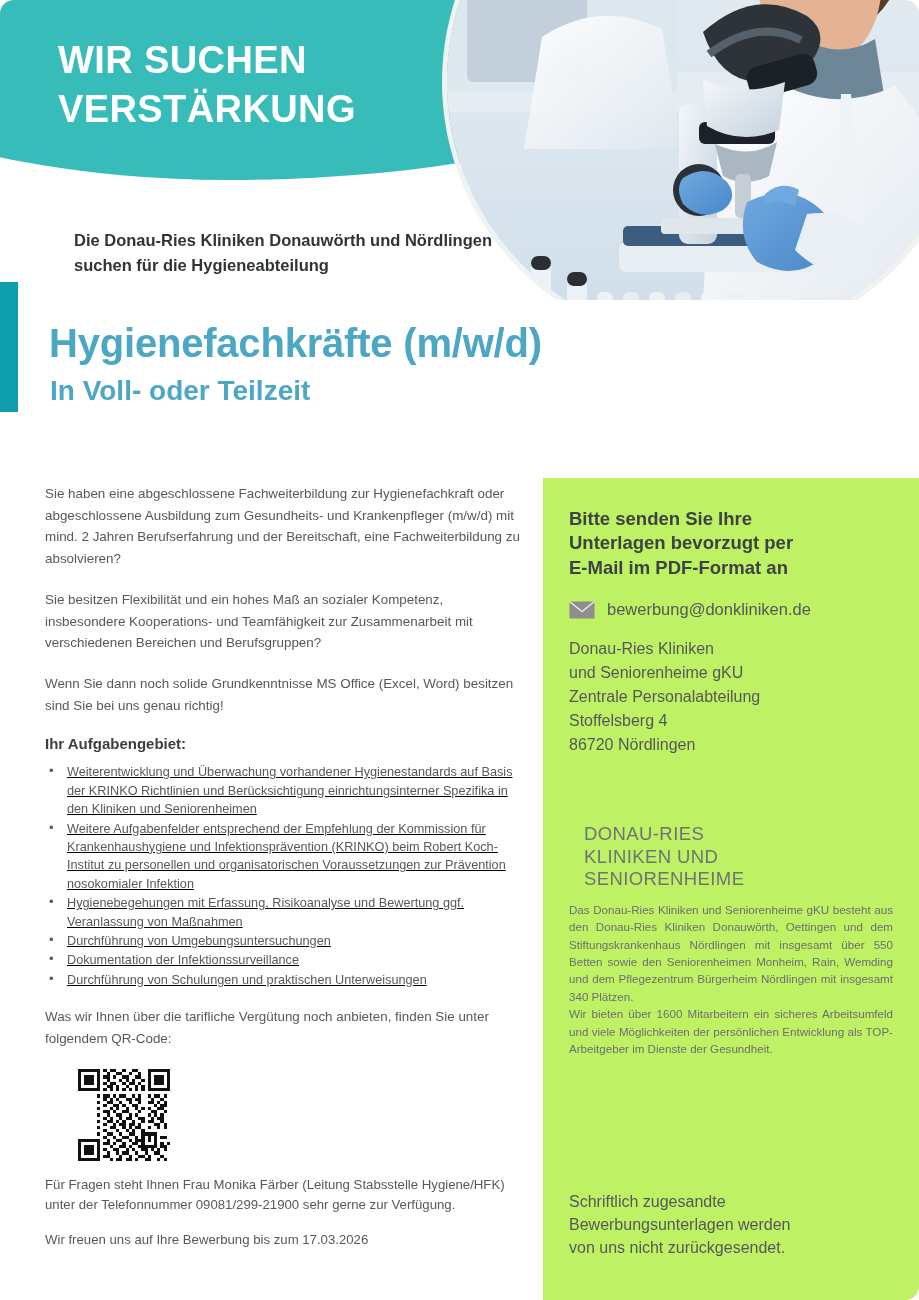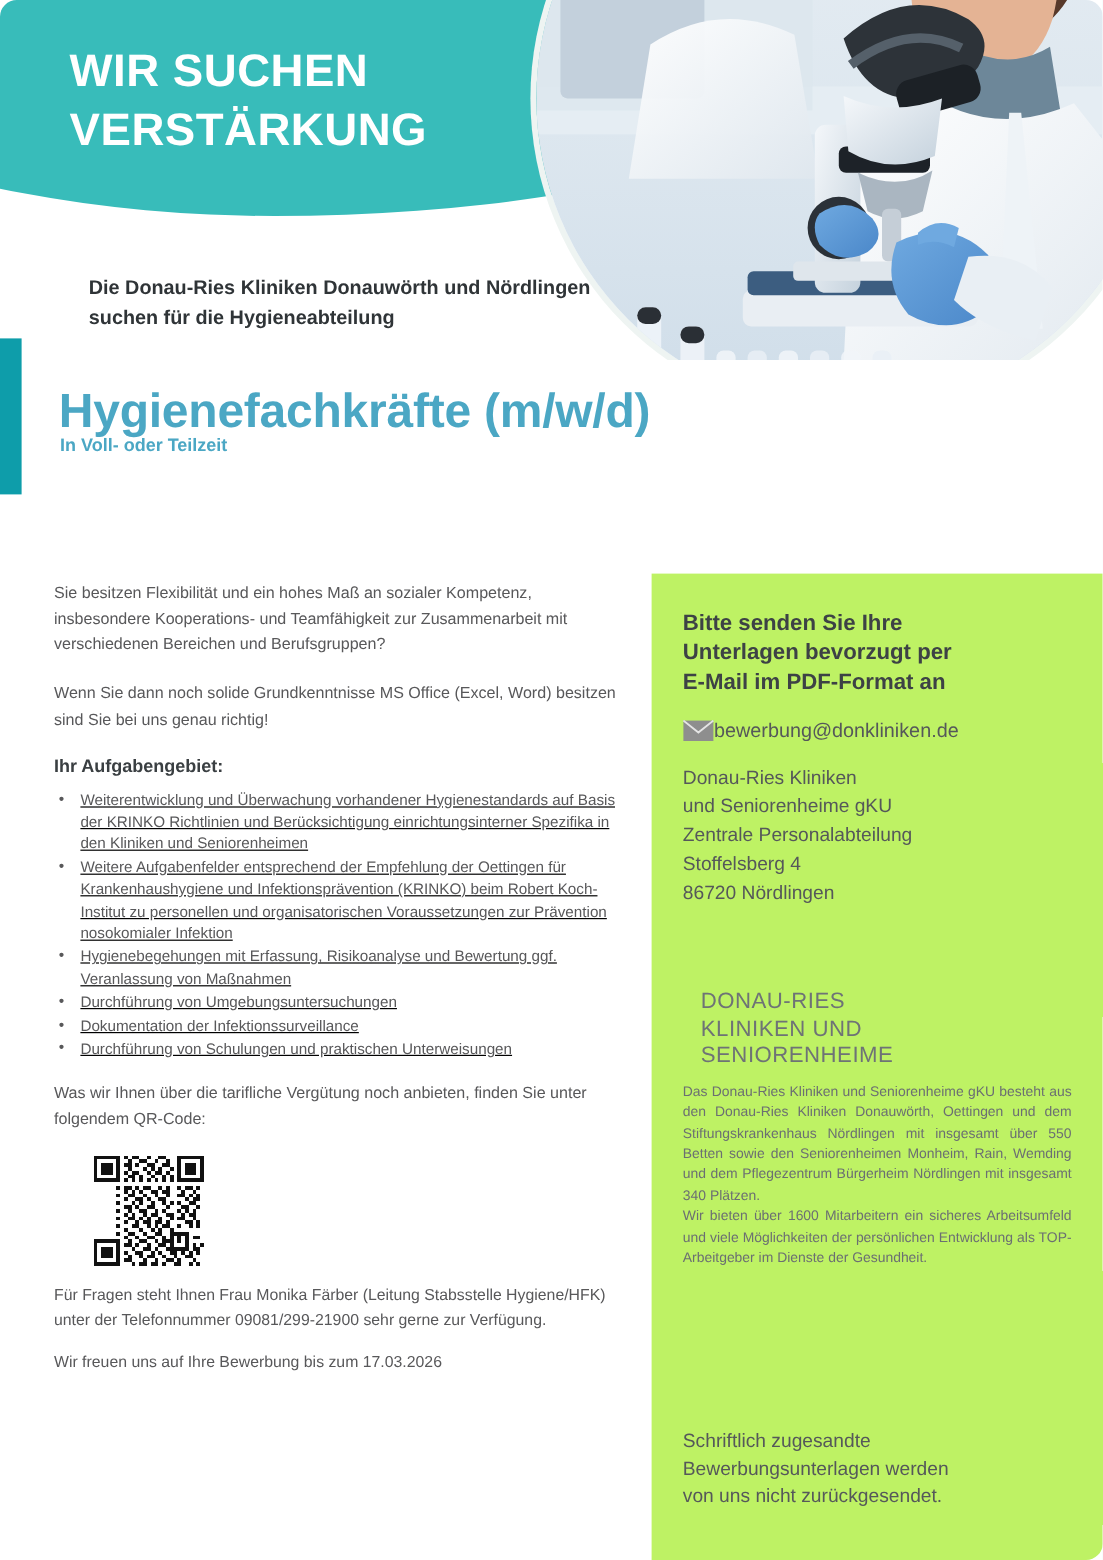--- a/index.html
+++ b/index.html
@@ -98,22 +98,22 @@
     top: 322px;
     font-size: 40px;
     font-weight: bold;
     color: #4ba7c4;
     line-height: 1.08;
     letter-spacing: -0.2px;
   }
   .job-subtitle {
     position: absolute;
     left: 50px;
-    top: 363px;
-    font-size: 15px;
+    top: 375px;
+    font-size: 28px;
     font-weight: bold;
     color: #4ba7c4;
   }
 
   
   .left-col {
     position: absolute;
     left: 45px;
     top: 483px;
     width: 482px;
@@ -182,21 +182,22 @@
   .send-heading {
     font-size: 18.5px;
     font-weight: bold;
     color: #3d4245;
     line-height: 1.32;
     margin: 0 0 20px 0;
     white-space: pre-line;
   }
   .email-row {
     display: flex;
-    align-items: flex-start;
+    align-items: flex-end;
+    gap: 12px;
     margin: 0 0 18px 0;
   }
   .env-icon {
     width: 26px;
     height: 18px;
     flex: 0 0 auto;
   }
   .email-text {
     font-size: 16.5px;
     color: #55585a;
@@ -352,27 +353,28 @@
   </div>
 
   <div class="intro">Die Donau-Ries Kliniken Donauwörth und Nördlingen
 suchen für die Hygieneabteilung</div>
 
   <div class="accent-bar"></div>
   <div class="job-title">Hygienefachkräfte (m/w/d)</div>
   <div class="job-subtitle">In Voll- oder Teilzeit</div>
 
   <div class="left-col">
+    <p class="para">Sie haben eine abgeschlossene Fachweiterbildung zur Hygienefachkraft oder abgeschlossene Ausbildung zum Gesundheits- und Krankenpfleger (m/w/d) mit mind. 2 Jahren Berufserfahrung und der Bereitschaft, eine Fachweiterbildung zu absolvieren?</p>
     <p class="para">Sie besitzen Flexibilität und ein hohes Maß an sozialer Kompetenz, insbesondere Kooperations- und Teamfähigkeit zur Zusammenarbeit mit verschiedenen Bereichen und Berufsgruppen?</p>
     <p class="para">Wenn Sie dann noch solide Grundkenntnisse MS Office (Excel, Word) besitzen sind Sie bei uns genau richtig!</p>
 
     <div class="section-head">Ihr Aufgabengebiet:</div>
     <ul class="tasks">
       <li>Weiterentwicklung und Überwachung vorhandener Hygienestandards auf Basis der KRINKO Richtlinien und Berücksichtigung einrichtungsinterner Spezifika in den Kliniken und Seniorenheimen</li>
-      <li>Weitere Aufgabenfelder entsprechend der Empfehlung der Oettingen für Krankenhaushygiene und Infektionsprävention (KRINKO) beim Robert Koch-Institut zu personellen und organisatorischen Voraussetzungen zur Prävention nosokomialer Infektion</li>
+      <li>Weitere Aufgabenfelder entsprechend der Empfehlung der Kommission für Krankenhaushygiene und Infektionsprävention (KRINKO) beim Robert Koch-Institut zu personellen und organisatorischen Voraussetzungen zur Prävention nosokomialer Infektion</li>
       <li>Hygienebegehungen mit Erfassung, Risikoanalyse und Bewertung ggf. Veranlassung von Maßnahmen</li>
       <li>Durchführung von Umgebungsuntersuchungen</li>
       <li>Dokumentation der Infektionssurveillance</li>
       <li>Durchführung von Schulungen und praktischen Unterweisungen</li>
     </ul>
 
     <p class="para">Was wir Ihnen über die tarifliche Vergütung noch anbieten, finden Sie unter folgendem QR-Code:</p>
 
     <div class="qr-block">
       <svg class="qr-code" viewBox="0 0 29 29" shape-rendering="crispEdges">

